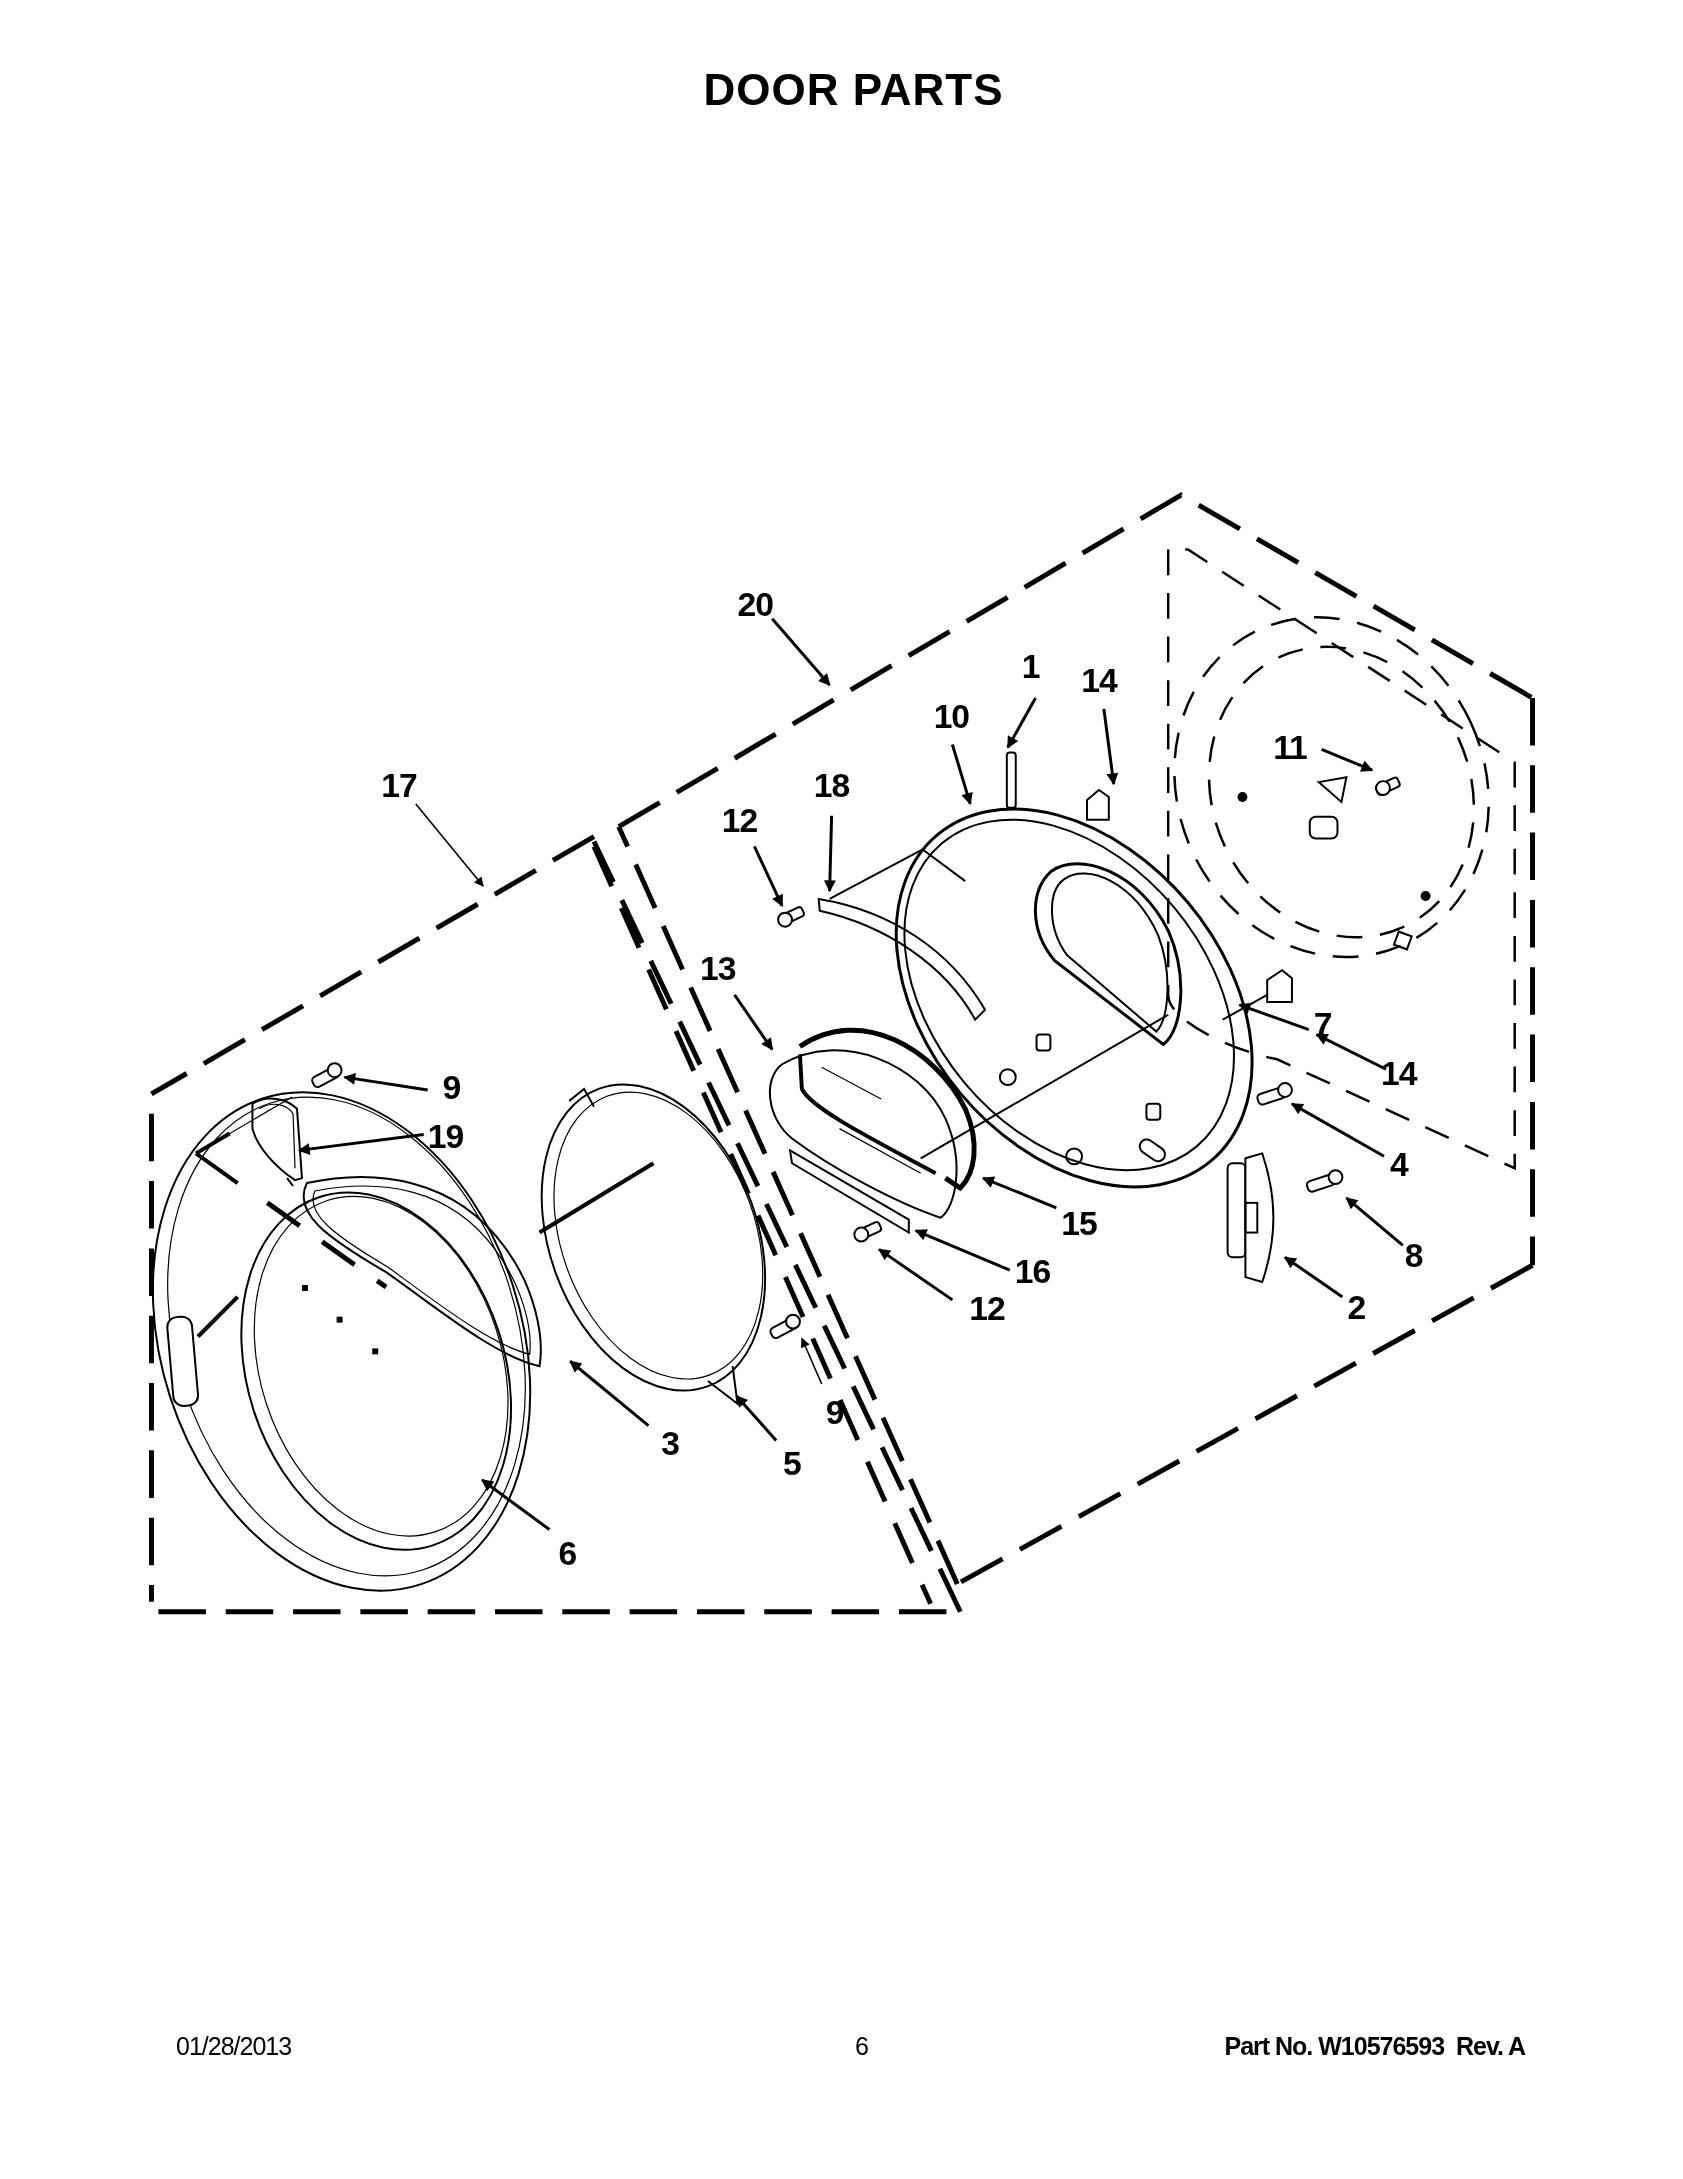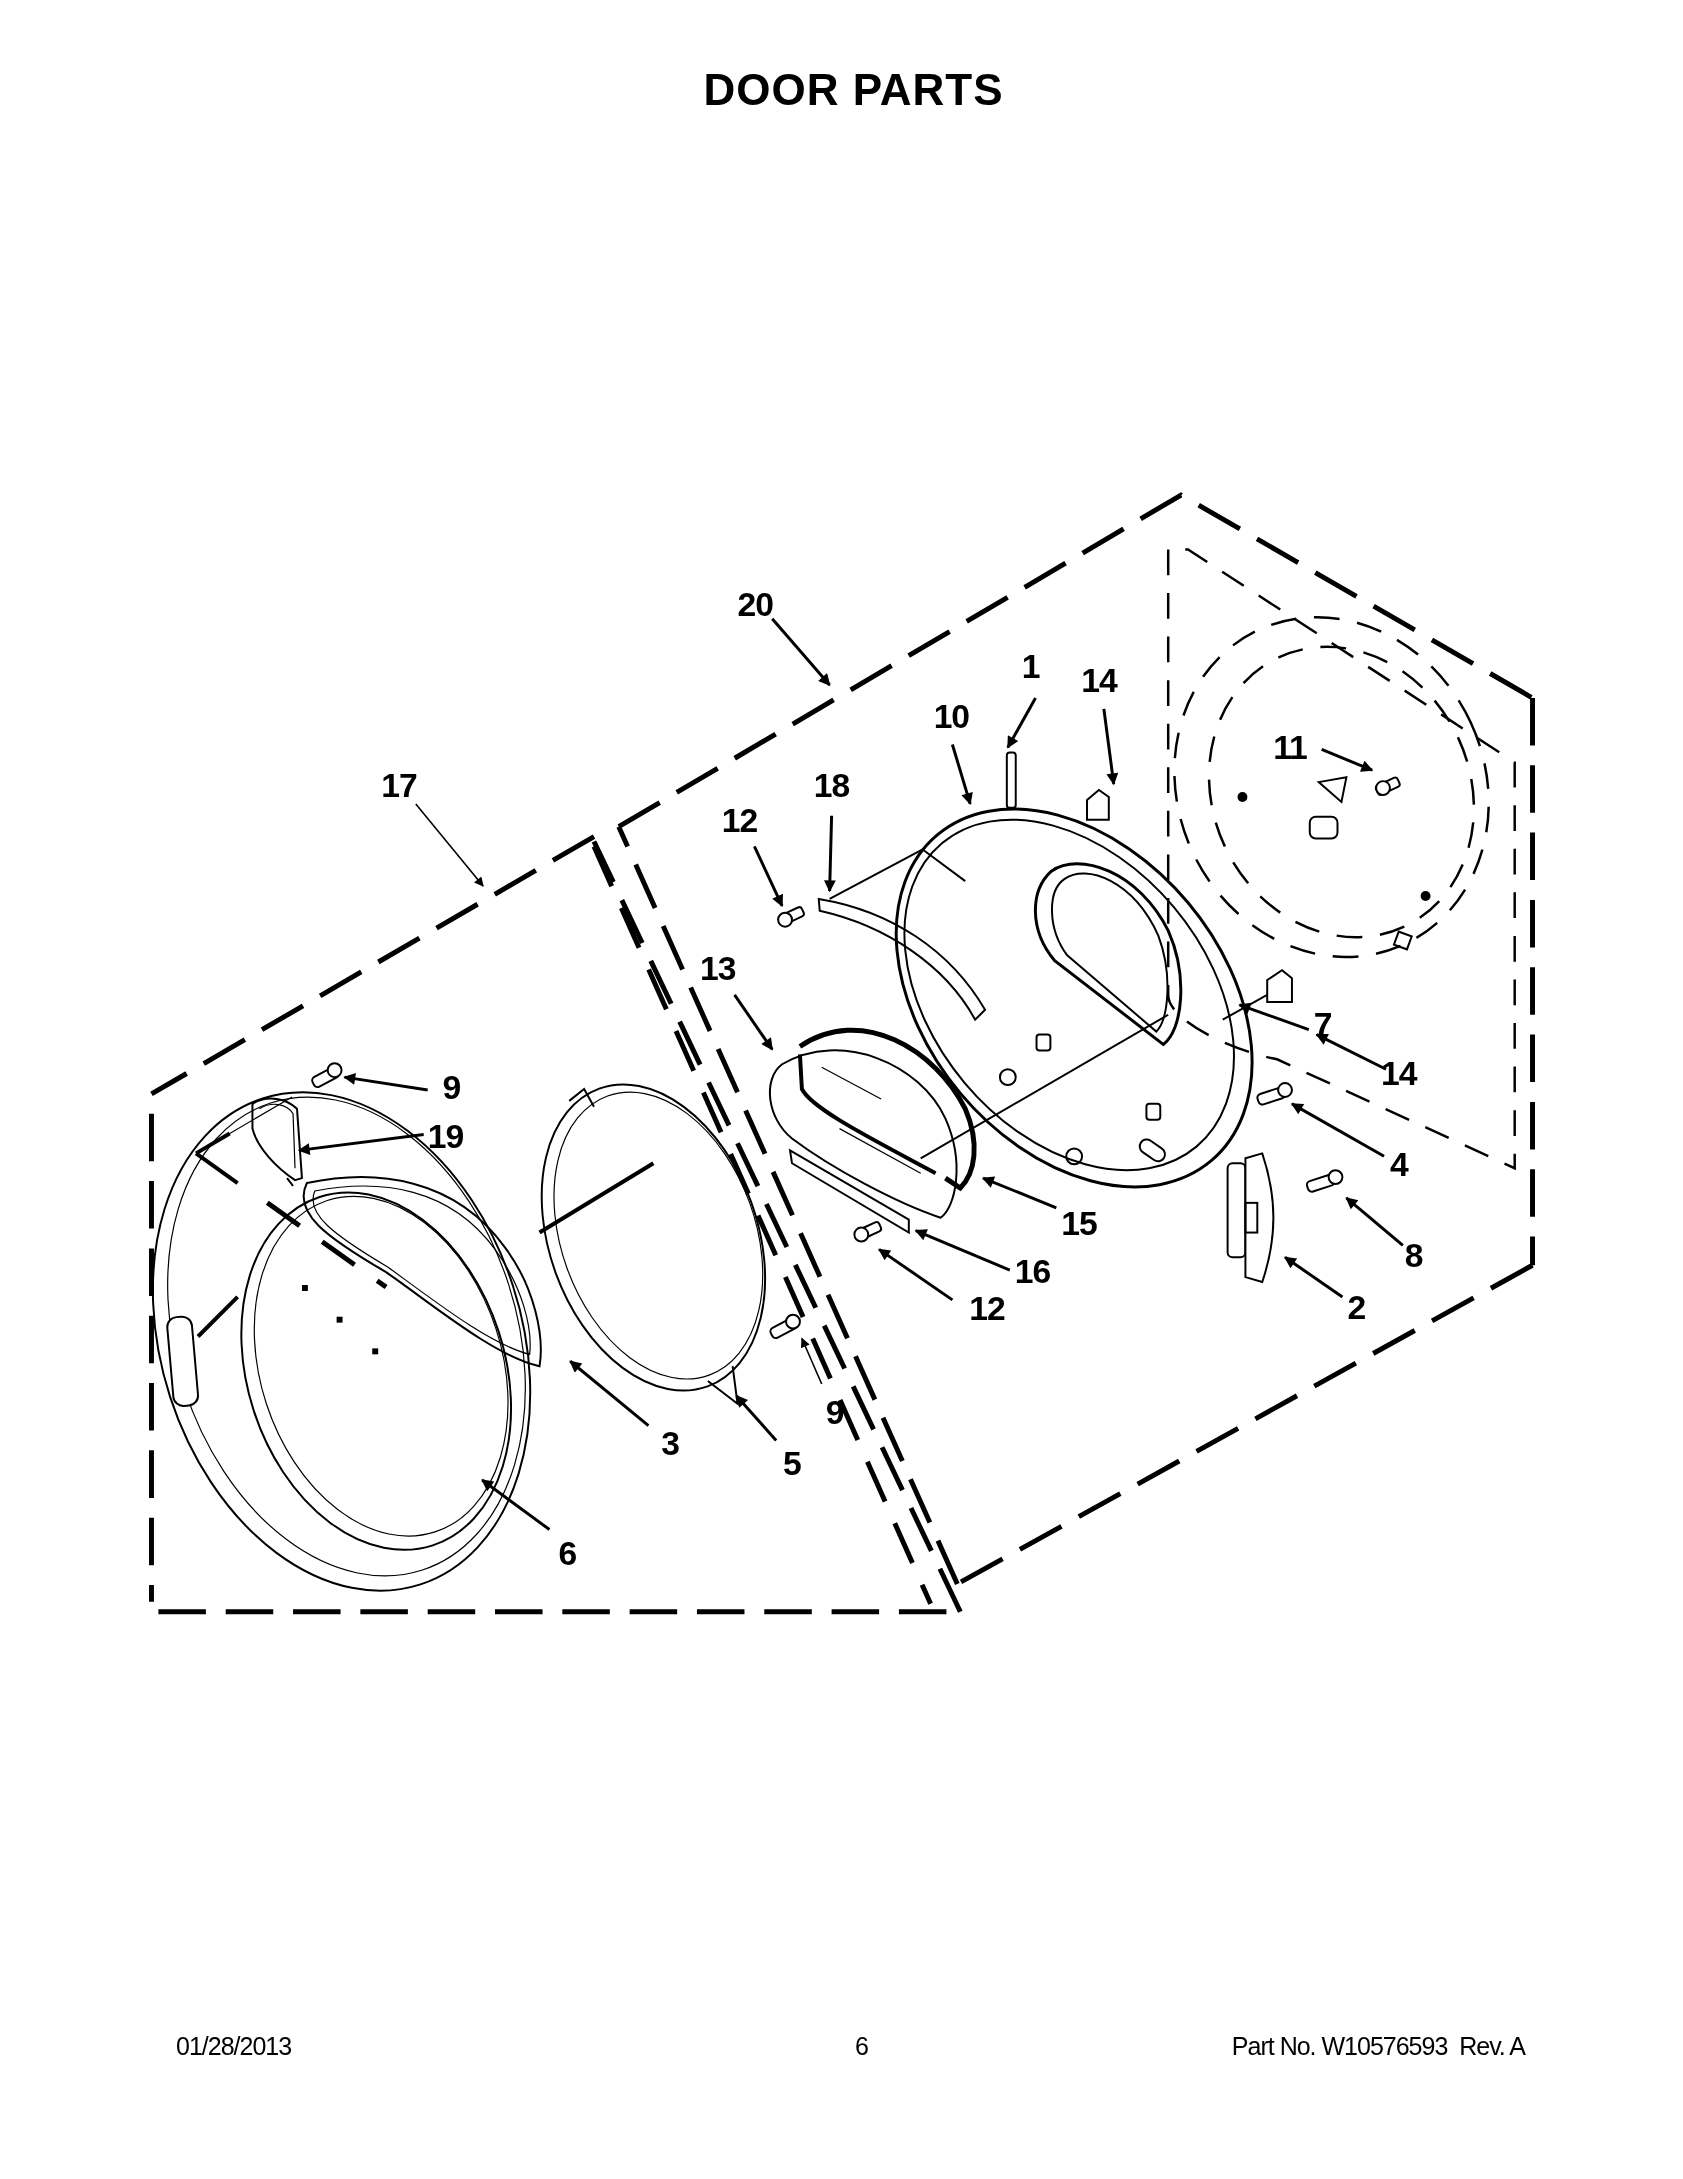--- a/index.html
+++ b/index.html
@@ -6,21 +6,21 @@
   body { width:1683px; height:2179px; position:relative; overflow:hidden;
          font-family:"Liberation Sans", sans-serif; color:#000; }
   .page-title { position:absolute; left:0; width:1683px; top:65px; text-align:center;
          font-family:"Liberation Sans", sans-serif; font-weight:bold; font-size:44px;
          letter-spacing:1px; margin:0; padding-left:12px; }
   .diagram { position:absolute; left:0; top:0; width:1683px; height:2179px; }
   .footer { position:absolute; top:2032px; font-family:"Liberation Sans", sans-serif;
          font-size:25px; letter-spacing:-1px;margin-left:27px; }
   .footer-date { left:149px; }
   .footer-page { left:828px; }
-  .footer-part { right:158px; }
+  .footer-part { right:158px;font-weight:bold; }
   .lbl { font-family:"Liberation Sans", sans-serif; font-weight:bold; font-size:34px;
          fill:#000; text-anchor:middle; letter-spacing:-1px; }
   .dash { fill:none; stroke:#000; stroke-width:5; stroke-dasharray:48 20; }
   .dash-thin { fill:none; stroke:#000; stroke-width:2.5; stroke-dasharray:26 18; }
   .ln { fill:none; stroke:#000; stroke-width:2; }
   .ln-thin { fill:none; stroke:#000; stroke-width:1.2; }
   .ln-bold { fill:none; stroke:#000; stroke-width:4; }
   .arrow { stroke:#000; stroke-width:3; fill:none; }
   .arrow-thin { stroke:#000; stroke-width:1.6; fill:none; }
   .part-fill { fill:#ffffff; stroke:#000; stroke-width:2; }

